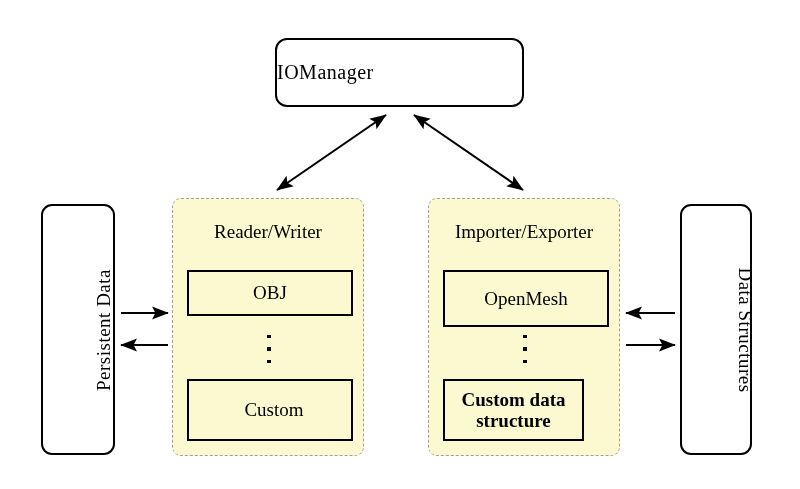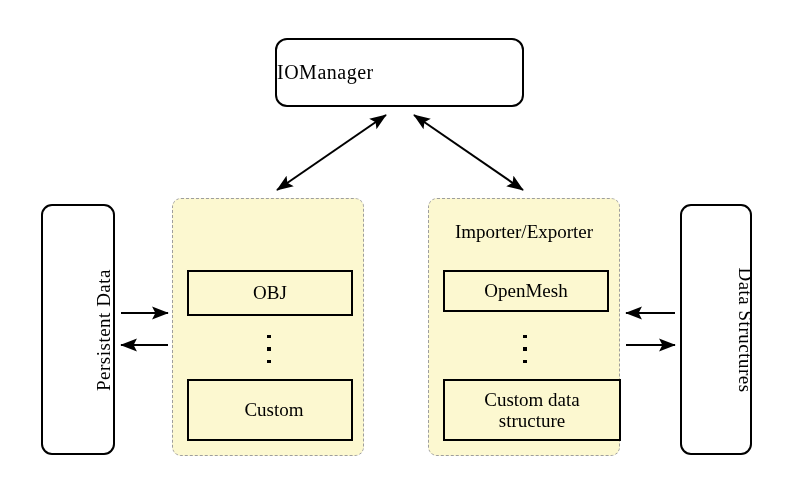--- a/index.html
+++ b/index.html
@@ -110,20 +110,21 @@
   <div class="abs entity-box" style="left:41px; top:204px; width:74px; height:251px;">
     <div class="entity-label rot-ccw">Persistent Data</div>
   </div>
 
   <div class="abs entity-box" style="left:680px; top:204px; width:72px; height:251px;">
     <div class="entity-label rot-cw">Data Structures</div>
   </div>
 
   <div class="abs panel" style="left:172px; top:198px; width:192px; height:258px;">
 
+    <div class="panel-title">Reader/Writer</div>
 
     <div class="abs module-box" style="left:14px; top:71px; width:166px; height:46px;">
       <div>
         <span>OBJ</span>
       </div>
     </div>
 
     <div class="abs vdots" style="left:94px; top:136px; width:4px; height:28px;">
       <i></i>
         <i></i>
@@ -134,33 +135,33 @@
       <div>
         <span>Custom</span>
       </div>
     </div>
   </div>
 
   <div class="abs panel" style="left:428px; top:198px; width:192px; height:258px;">
 
     <div class="panel-title">Importer/Exporter</div>
 
-    <div class="abs module-box" style="left:14px; top:71px; width:166px; height:42px;">
+    <div class="abs module-box" style="left:14px; top:71px; width:166px; height:57px;">
       <div>
         <span>OpenMesh</span>
       </div>
     </div>
 
     <div class="abs vdots" style="left:94px; top:136px; width:4px; height:28px;">
       <i></i>
         <i></i>
         <i></i>
     </div>
 
-    <div class="abs module-box" style="left:14px; top:180px; width:178px; height:62px;">
+    <div class="abs module-box" style="left:14px; top:180px; width:141px; height:62px;font-weight:bold;">
       <div>
         <span>Custom data</span>
         <span>structure</span>
       </div>
     </div>
   </div>
 
   <svg id="arrows" viewBox="0 0 800 489">
     <defs>
       <marker id="ah" markerWidth="9" markerHeight="9" refX="7.6" refY="3.2" orient="auto" markerUnits="strokeWidth">

